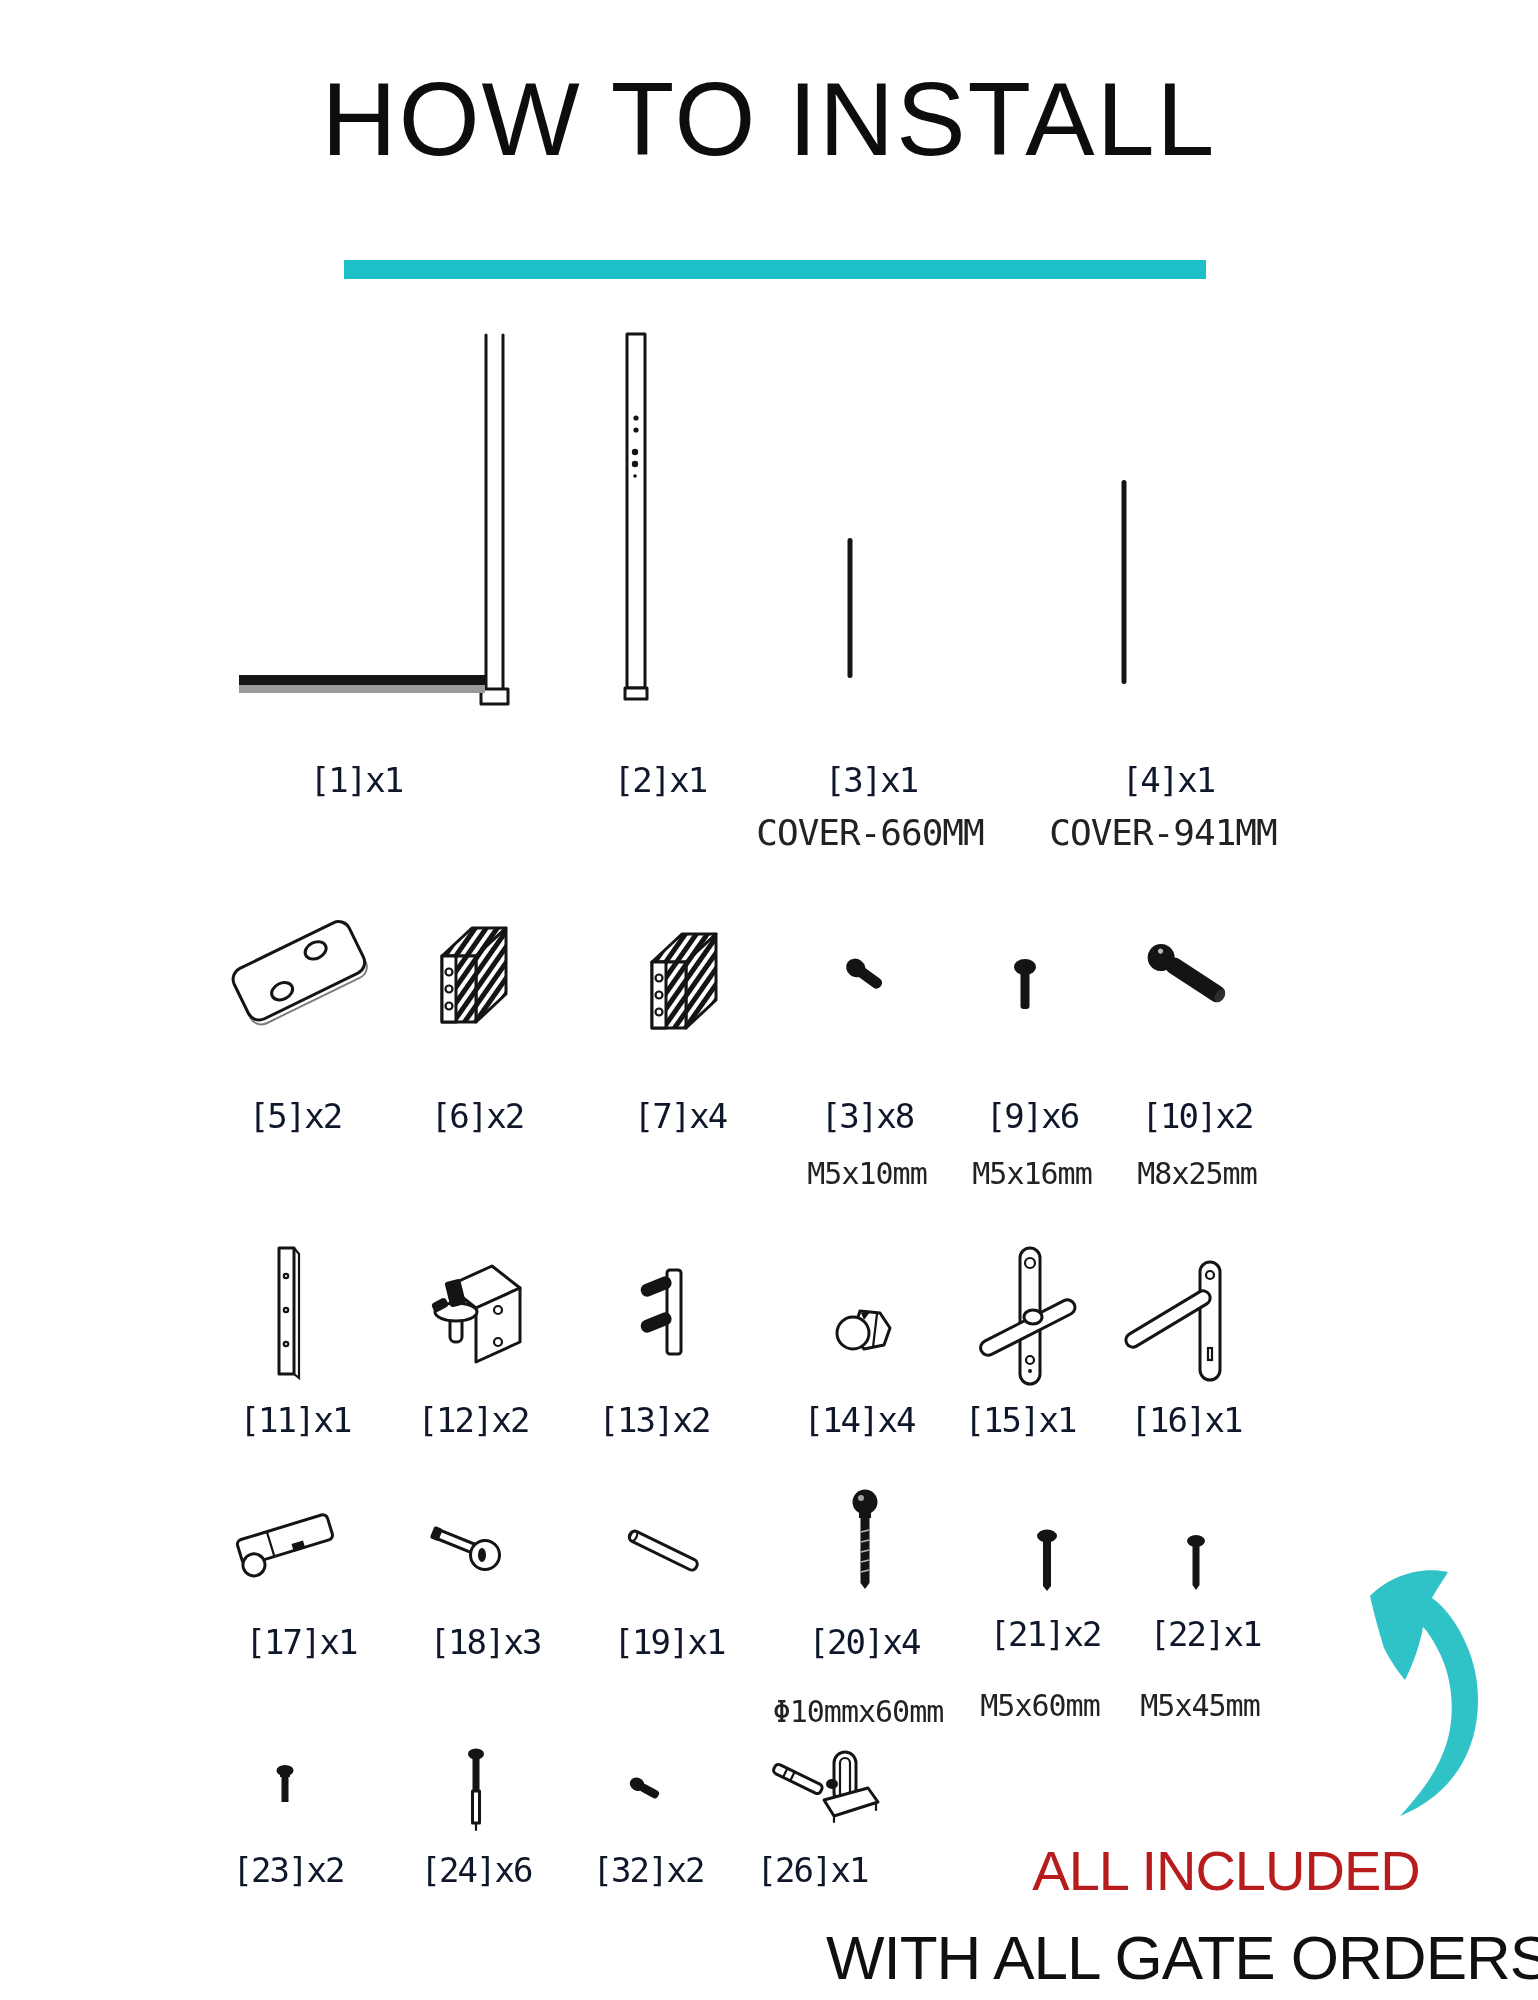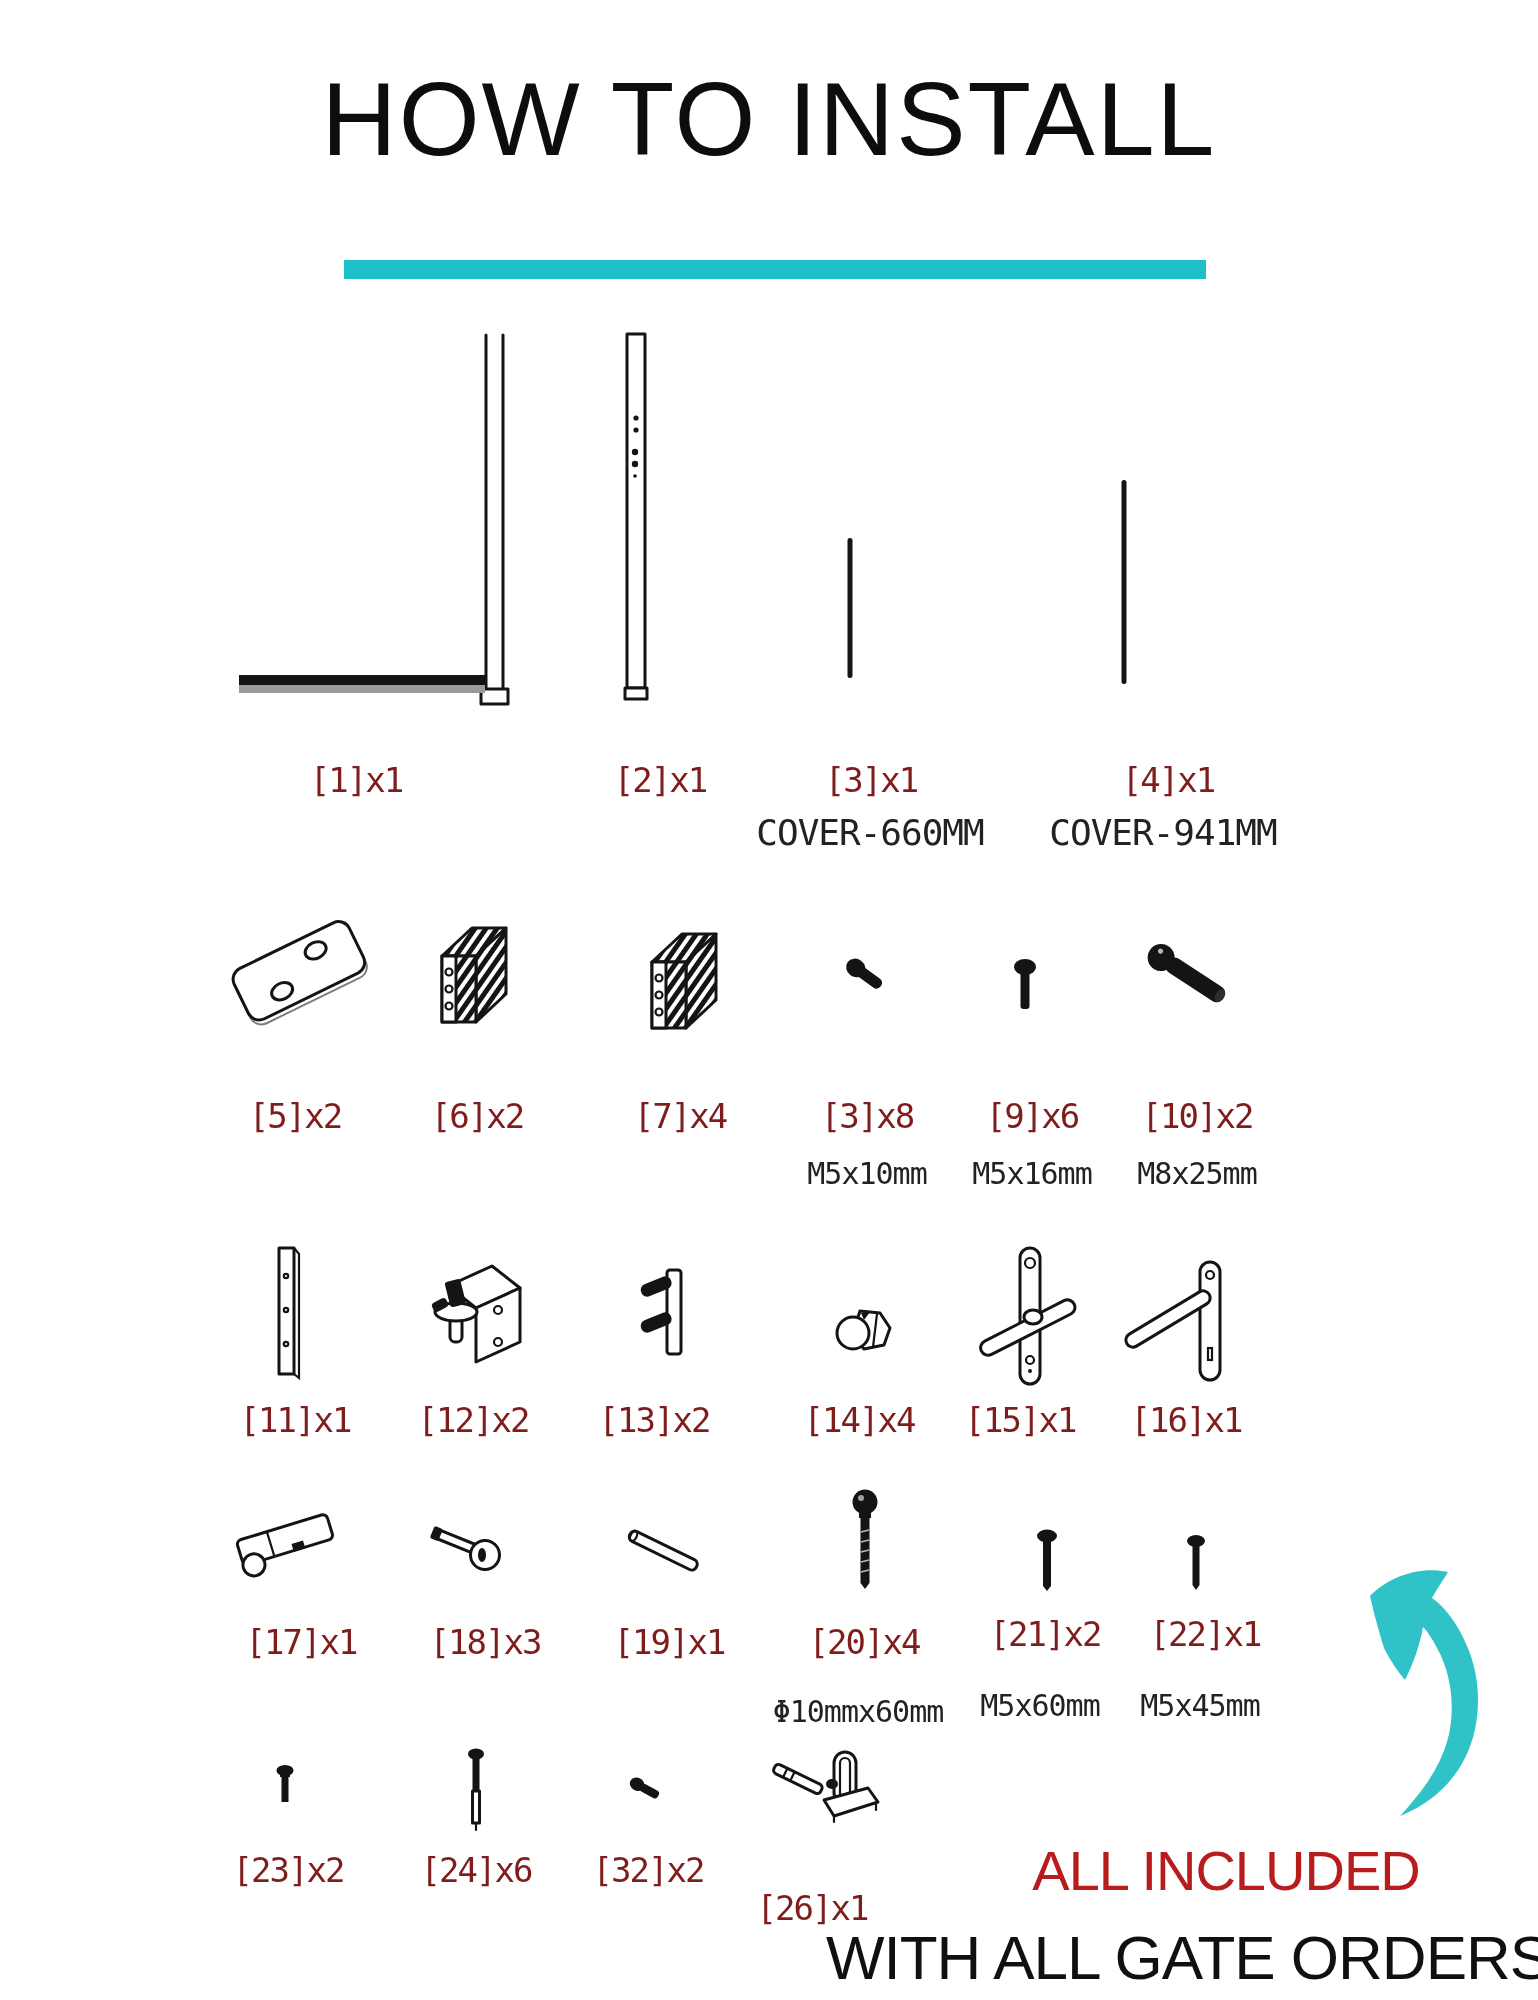--- a/index.html
+++ b/index.html
@@ -2,21 +2,21 @@
 <html><head>
 <meta charset="utf-8">
 <style>
   html,body{margin:0;padding:0;background:#ffffff;}
   body{width:1538px;height:2000px;position:relative;overflow:hidden;font-family:"Liberation Sans",sans-serif;}
   .title{position:absolute;left:0;top:60px;width:1538px;text-align:center;
          font-family:"Liberation Sans",sans-serif;font-weight:100;font-size:104px;
          letter-spacing:2px;color:#0d0d0d;white-space:nowrap;}
   .bar{position:absolute;left:344px;top:260px;width:862px;height:19px;background:#1dc0c9;}
   .ref{position:absolute;font-family:"DejaVu Sans Mono",monospace;font-size:34px;
-       letter-spacing:-2px;color:#7f1d1d;text-align:center;white-space:nowrap;}
+       letter-spacing:-2px;color:#0f172a;text-align:center;white-space:nowrap;}
   .size{position:absolute;font-family:"DejaVu Sans Mono",monospace;font-size:30px;
         letter-spacing:-1px;color:#222;text-align:center;white-space:nowrap;}
   .size-lg{font-size:36px;}
   .part{position:absolute;}
   .part svg{display:block;overflow:visible;}
   .ln{stroke:#141414;stroke-width:3;fill:#fff;stroke-linejoin:round;stroke-linecap:round;}
   .lt{stroke:#141414;stroke-width:2.2;fill:none;stroke-linecap:round;}
   .dk{fill:#141414;stroke:none;}
   .f1{position:absolute;left:976px;top:1838px;width:500px;text-align:center;
       font-weight:100;font-size:56px;letter-spacing:-1px;color:#b91c1c;white-space:nowrap;}
@@ -316,21 +316,21 @@
     <rect x="64" y="14" width="10" height="40" rx="5" class="lt"></rect>
     <ellipse cx="56" cy="40" rx="6" ry="5" class="dk"></ellipse>
     <polygon points="48,56 92,44 102,58 58,72" class="ln"></polygon>
     <line x1="58" y1="72" x2="58" y2="78" class="lt"></line>
     <line x1="100" y1="60" x2="100" y2="66" class="lt"></line>
   </svg>
 </div>
 <div class="ref" style="left:208px;top:1850px;width:160px">[23]x2</div>
 <div class="ref" style="left:396px;top:1850px;width:160px">[24]x6</div>
 <div class="ref" style="left:568px;top:1850px;width:160px">[32]x2</div>
-<div class="ref" style="left:732px;top:1888px;width:160px">[26]x1</div>
+<div class="ref" style="left:732px;top:1850px;width:160px">[26]x1</div>
 
 <div class="part" style="left:1338px;top:1532px">
   <svg width="168" height="292" viewBox="0 0 168 292">
     <path fill="#2fc3c7" d="
       M32 64
       C52 44 82 34 110 40
       C104 50 98 58 94 66
       C106 74 120 92 129 114
       C144 148 144 192 127 226
       C114 252 92 272 62 284

